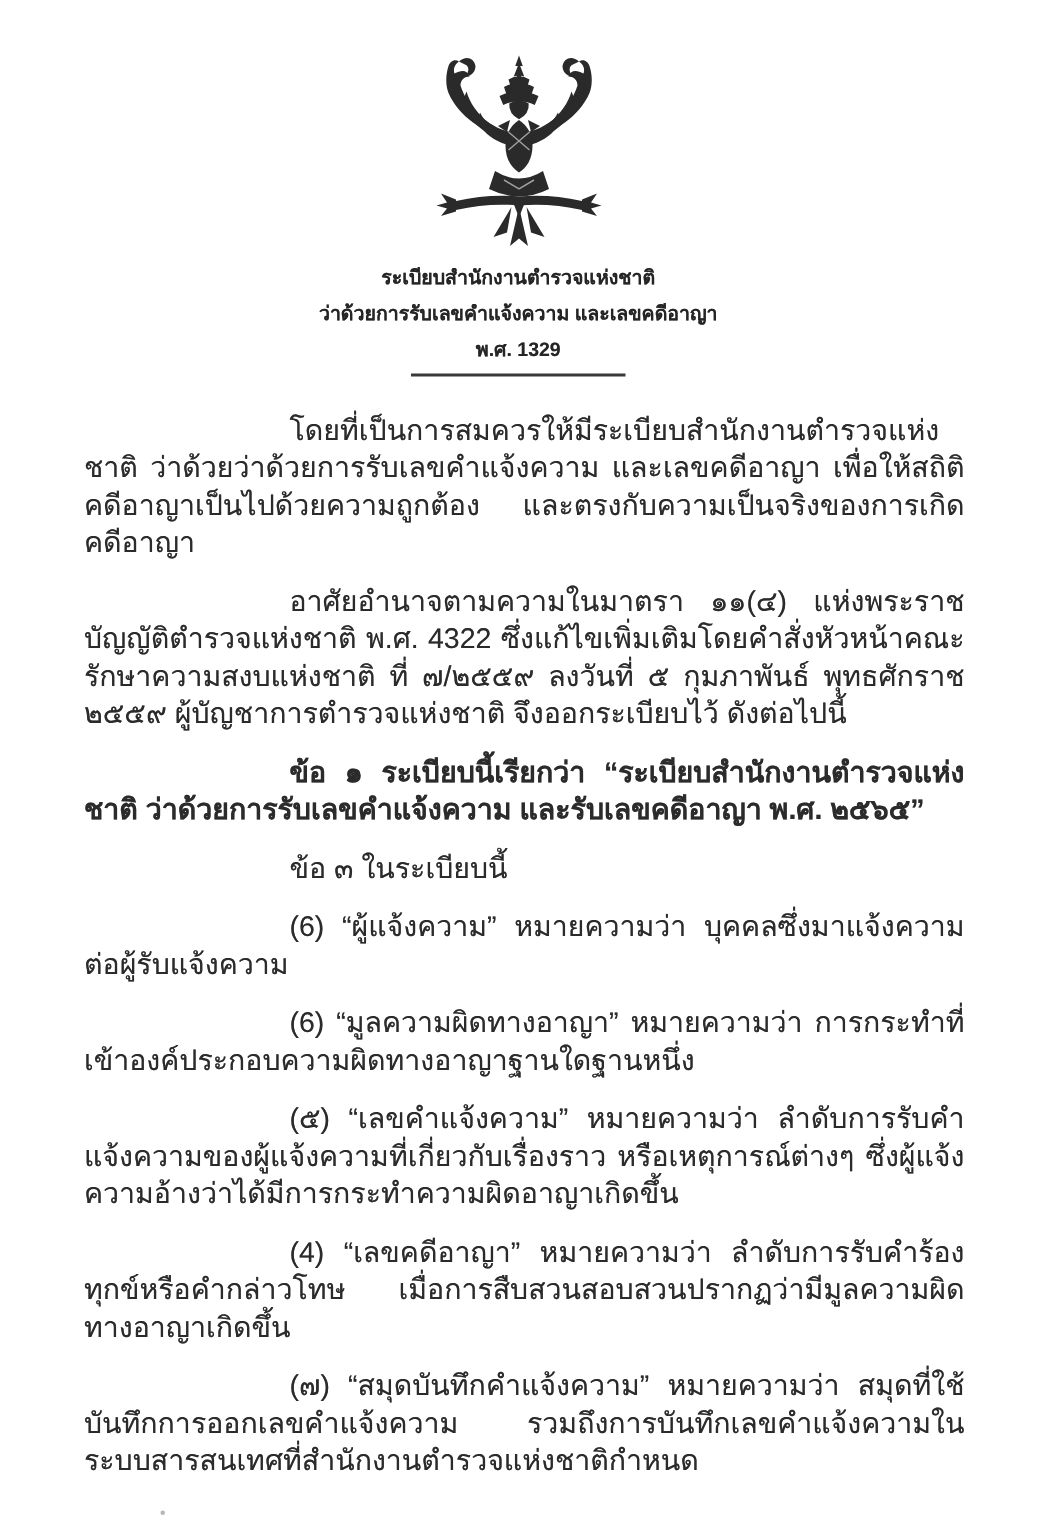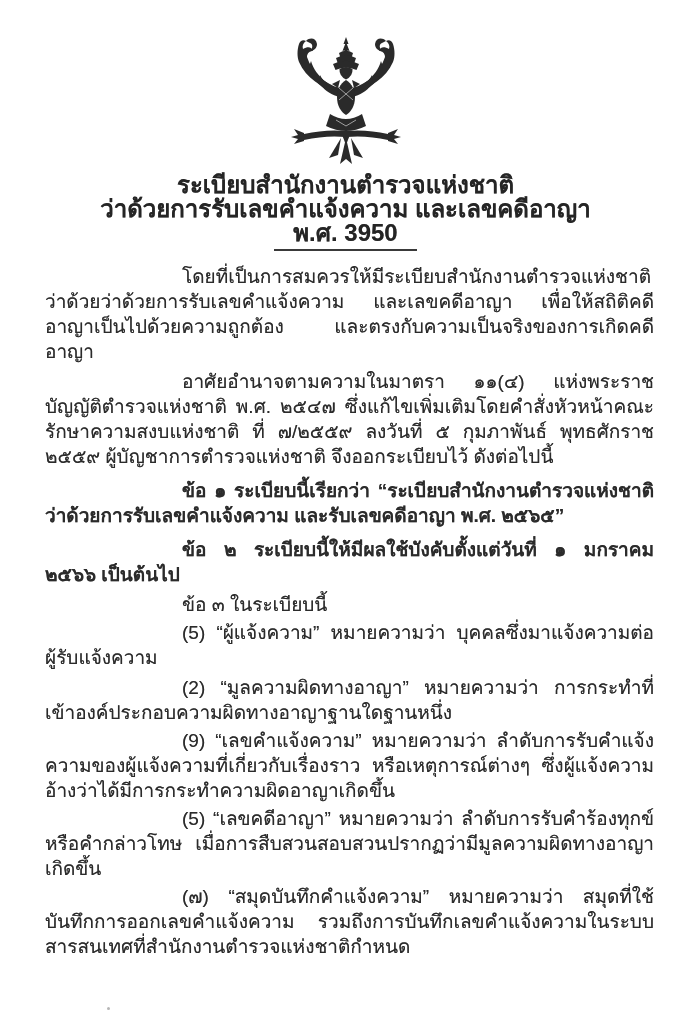--- a/index.html
+++ b/index.html
@@ -8,28 +8,28 @@
     width:691px;height:1024px;
     margin:0 auto;
     background:#ffffff;
     overflow:hidden;
     font-family:"Liberation Sans", sans-serif;
     color:#2b2b2b;
     text-shadow:0 0 .4px rgba(40,40,40,.55); 
   }
   .header{text-align:center;padding-top:36px;}
   .emblem{display:block;margin:0 auto;}
-  .title{margin-top:7px;font-size:24px;font-weight:bold;line-height:24px;color:#252525;}
+  .title{margin-top:7px;font-size:13px;font-weight:bold;line-height:24px;color:#252525;}
   .rule{width:143px;margin:4px auto 0;border-bottom:2.5px solid #3a3a3a;}
   .content{
     padding:10px 34px 0 42px;
     font-size:19px;line-height:25px;
     text-align:justify;
   }
-  .content p{margin:3px;text-indent:137px;}
+  .content p{margin:14px;text-indent:137px;}
   .gap-s{margin-top:5px !important;}
   .gap-m{margin-top:9px !important;font-weight:bold;}
   .speck{
     position:absolute;left:107px;top:1007px;
     width:3px;height:3px;border-radius:50%;
     background:#8f8f8f;opacity:.65;
   }
 </style>
 </head>
 <body>
@@ -76,33 +76,32 @@
       </g>
       <g stroke="#ffffff" stroke-width="1" opacity="0.55" fill="none">
         <path d="M53 52 L67 64 M67 52 L53 64"></path>
         <path d="M50 84 L60 90 L70 84"></path>
       </g>
     </svg>
 
     <div class="title">
       <div>ระเบียบสำนักงานตำรวจแห่งชาติ</div>
       <div>ว่าด้วยการรับเลขคำแจ้งความ และเลขคดีอาญา</div>
-      <div>พ.ศ. 3950</div>
+      <div>พ.ศ. 1329</div>
       <div class="rule"></div>
     </div>
   </div>
 
   <div class="content">
     <p>โดยที่เป็นการสมควรให้มีระเบียบสำนักงานตำรวจแห่งชาติ ว่าด้วยว่าด้วยการรับเลขคำแจ้งความ และเลขคดีอาญา เพื่อให้สถิติคดีอาญาเป็นไปด้วยความถูกต้อง และตรงกับความเป็นจริงของการเกิดคดีอาญา</p>
-    <p class="gap-s">อาศัยอำนาจตามความในมาตรา ๑๑(๔)  แห่งพระราชบัญญัติตำรวจแห่งชาติ พ.ศ. ๒๕๔๗ ซึ่งแก้ไขเพิ่มเติมโดยคำสั่งหัวหน้าคณะรักษาความสงบแห่งชาติ ที่ ๗/๒๕๕๙ ลงวันที่ ๕ กุมภาพันธ์ พุทธศักราช ๒๕๕๙ ผู้บัญชาการตำรวจแห่งชาติ จึงออกระเบียบไว้ ดังต่อไปนี้</p>
+    <p class="gap-s">อาศัยอำนาจตามความในมาตรา ๑๑(๔)  แห่งพระราชบัญญัติตำรวจแห่งชาติ พ.ศ. 4322 ซึ่งแก้ไขเพิ่มเติมโดยคำสั่งหัวหน้าคณะรักษาความสงบแห่งชาติ ที่ ๗/๒๕๕๙ ลงวันที่ ๕ กุมภาพันธ์ พุทธศักราช ๒๕๕๙ ผู้บัญชาการตำรวจแห่งชาติ จึงออกระเบียบไว้ ดังต่อไปนี้</p>
     <p class="gap-m">ข้อ ๑ ระเบียบนี้เรียกว่า “ระเบียบสำนักงานตำรวจแห่งชาติ ว่าด้วยการรับเลขคำแจ้งความ และรับเลขคดีอาญา พ.ศ. ๒๕๖๕”</p>
-    <p class="gap-m">ข้อ ๒ ระเบียบนี้ให้มีผลใช้บังคับตั้งแต่วันที่ ๑ มกราคม ๒๕๖๖ เป็นต้นไป</p>
     <p class="gap-s">ข้อ ๓ ในระเบียบนี้</p>
-    <p>(5) “ผู้แจ้งความ” หมายความว่า บุคคลซึ่งมาแจ้งความต่อผู้รับแจ้งความ</p>
-    <p class="gap-s">(2) “มูลความผิดทางอาญา” หมายความว่า การกระทำที่เข้าองค์ประกอบความผิดทางอาญาฐานใดฐานหนึ่ง</p>
-    <p>(9) “เลขคำแจ้งความ” หมายความว่า ลำดับการรับคำแจ้งความของผู้แจ้งความที่เกี่ยวกับเรื่องราว หรือเหตุการณ์ต่างๆ ซึ่งผู้แจ้งความอ้างว่าได้มีการกระทำความผิดอาญาเกิดขึ้น</p>
-    <p>(5) “เลขคดีอาญา” หมายความว่า ลำดับการรับคำร้องทุกข์หรือคำกล่าวโทษ เมื่อการสืบสวนสอบสวนปรากฏว่ามีมูลความผิดทางอาญาเกิดขึ้น</p>
+    <p>(6) “ผู้แจ้งความ” หมายความว่า บุคคลซึ่งมาแจ้งความต่อผู้รับแจ้งความ</p>
+    <p class="gap-s">(6) “มูลความผิดทางอาญา” หมายความว่า การกระทำที่เข้าองค์ประกอบความผิดทางอาญาฐานใดฐานหนึ่ง</p>
+    <p>(๕) “เลขคำแจ้งความ” หมายความว่า ลำดับการรับคำแจ้งความของผู้แจ้งความที่เกี่ยวกับเรื่องราว หรือเหตุการณ์ต่างๆ ซึ่งผู้แจ้งความอ้างว่าได้มีการกระทำความผิดอาญาเกิดขึ้น</p>
+    <p>(4) “เลขคดีอาญา” หมายความว่า ลำดับการรับคำร้องทุกข์หรือคำกล่าวโทษ เมื่อการสืบสวนสอบสวนปรากฏว่ามีมูลความผิดทางอาญาเกิดขึ้น</p>
     <p>(๗) “สมุดบันทึกคำแจ้งความ” หมายความว่า สมุดที่ใช้บันทึกการออกเลขคำแจ้งความ รวมถึงการบันทึกเลขคำแจ้งความในระบบสารสนเทศที่สำนักงานตำรวจแห่งชาติกำหนด</p>
 
   </div>
 
   <div class="speck"></div>
 </div>
 
 </body></html>

